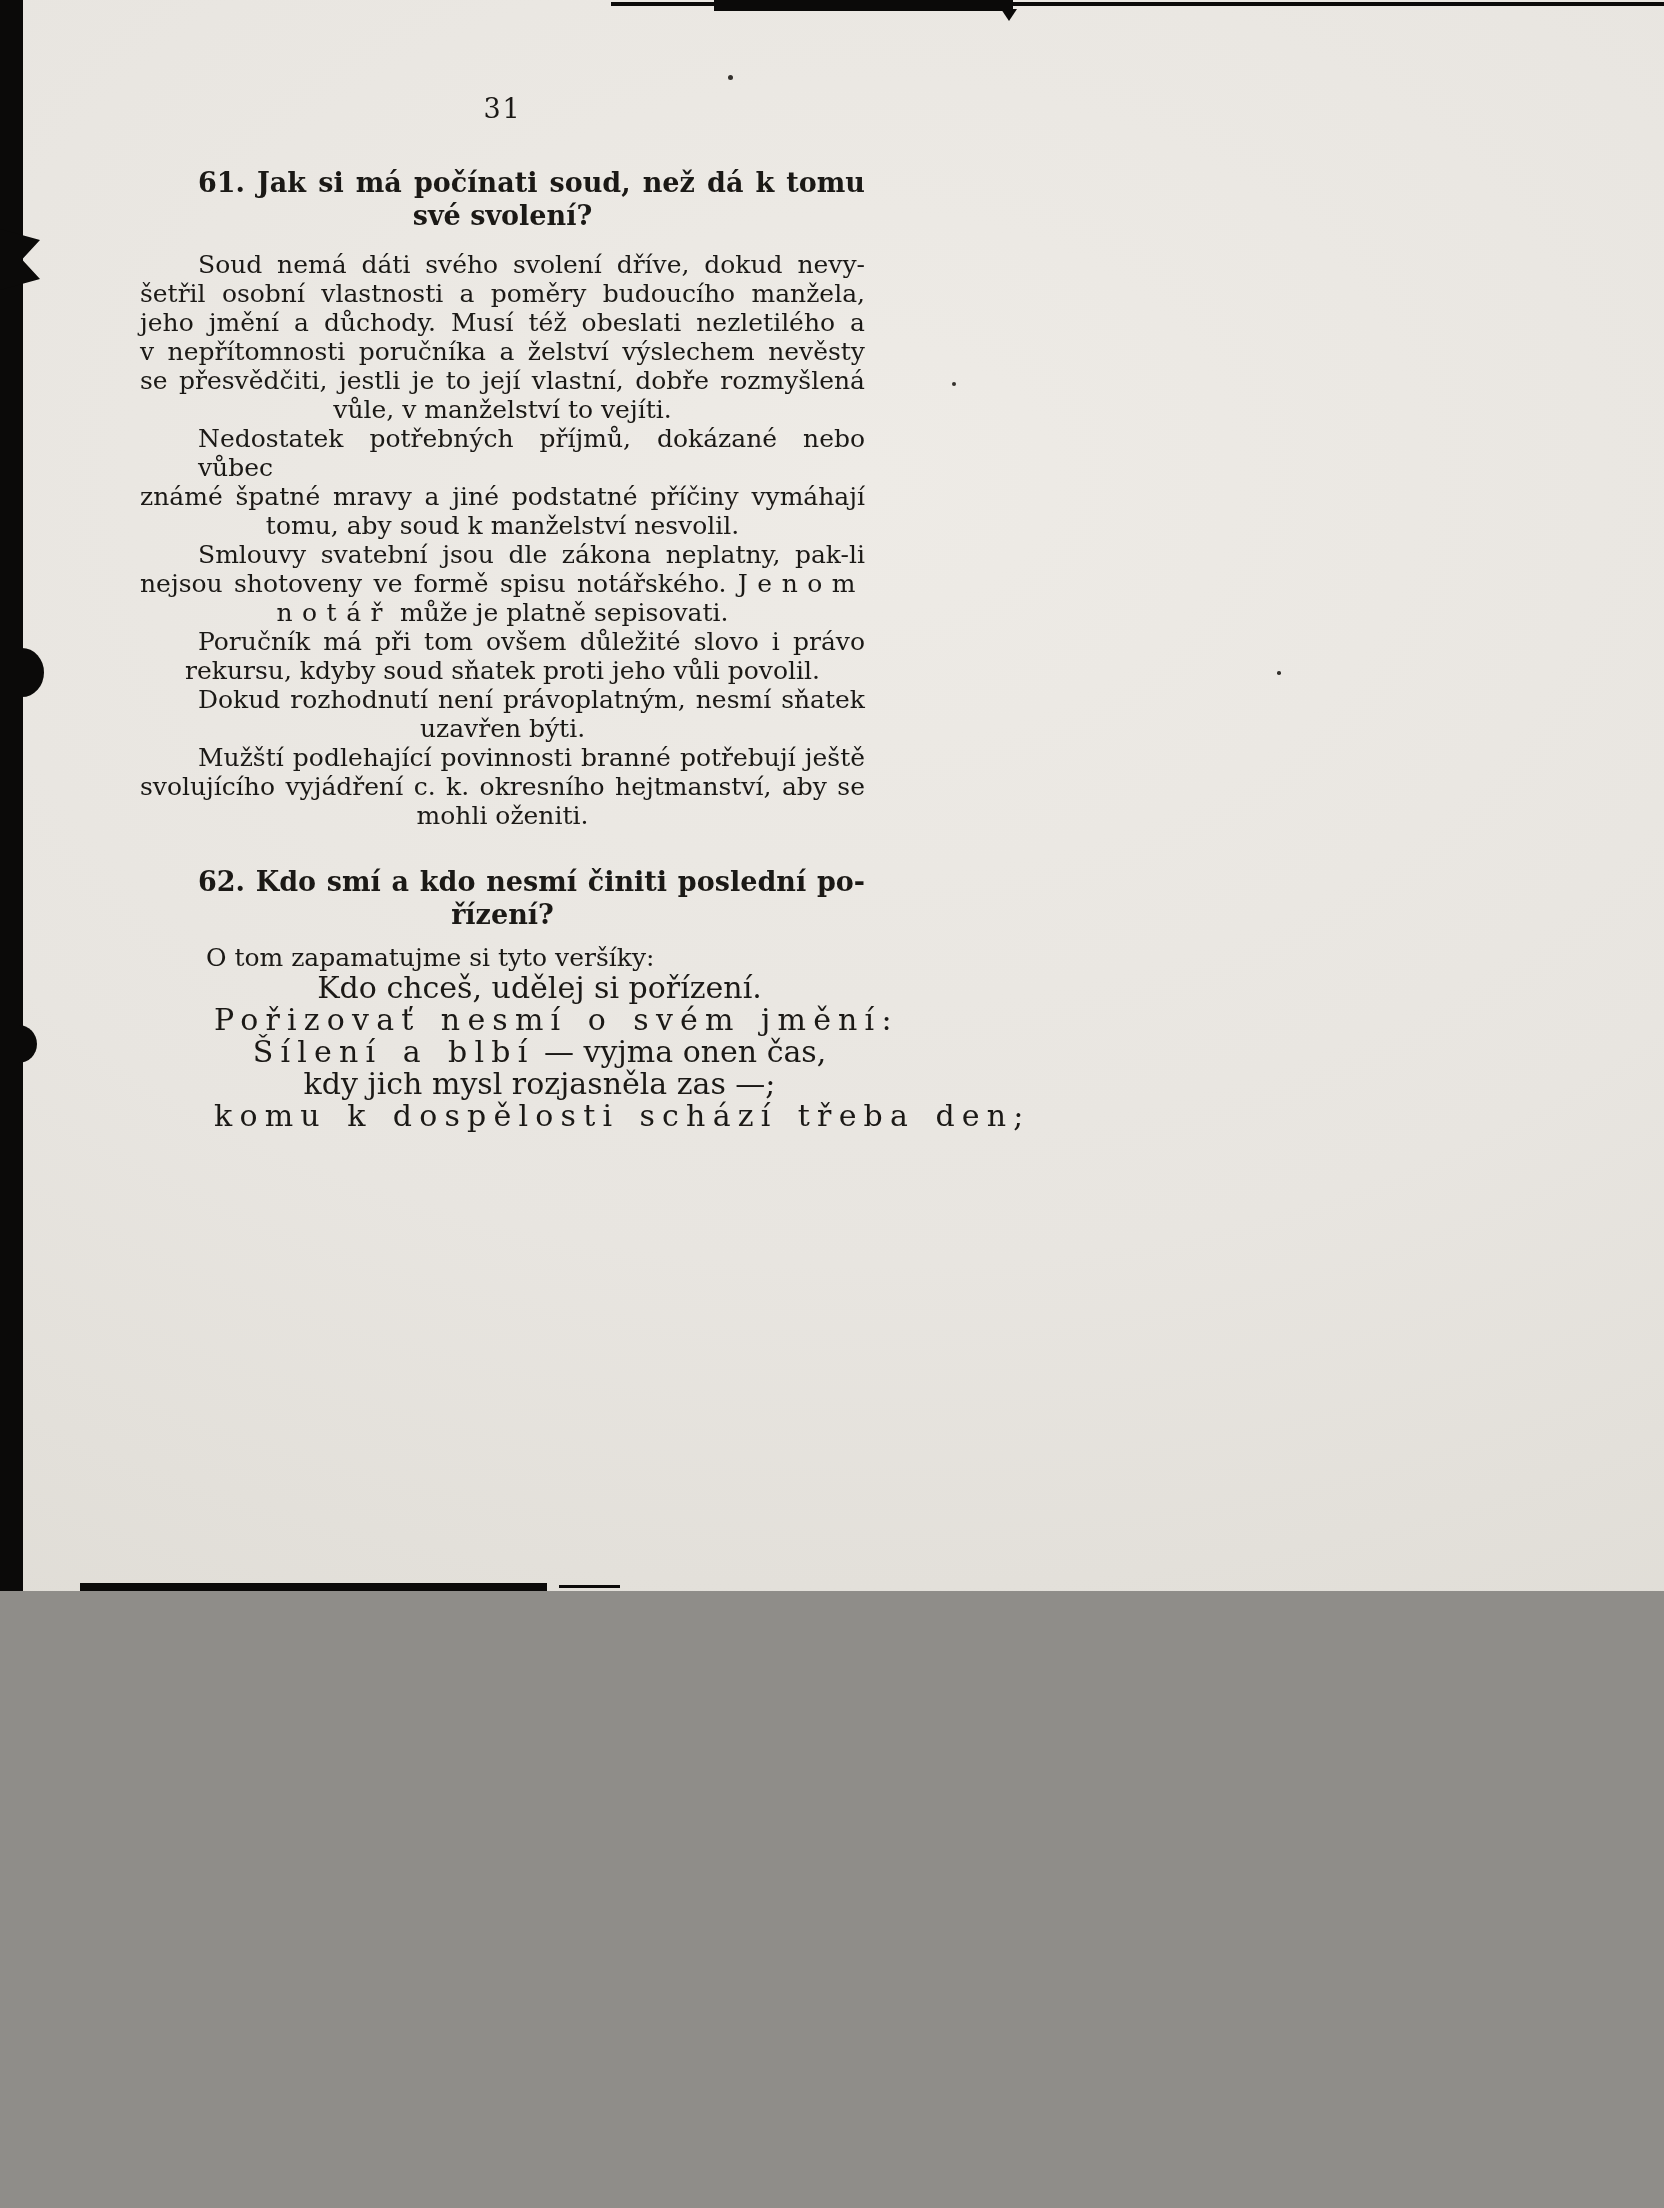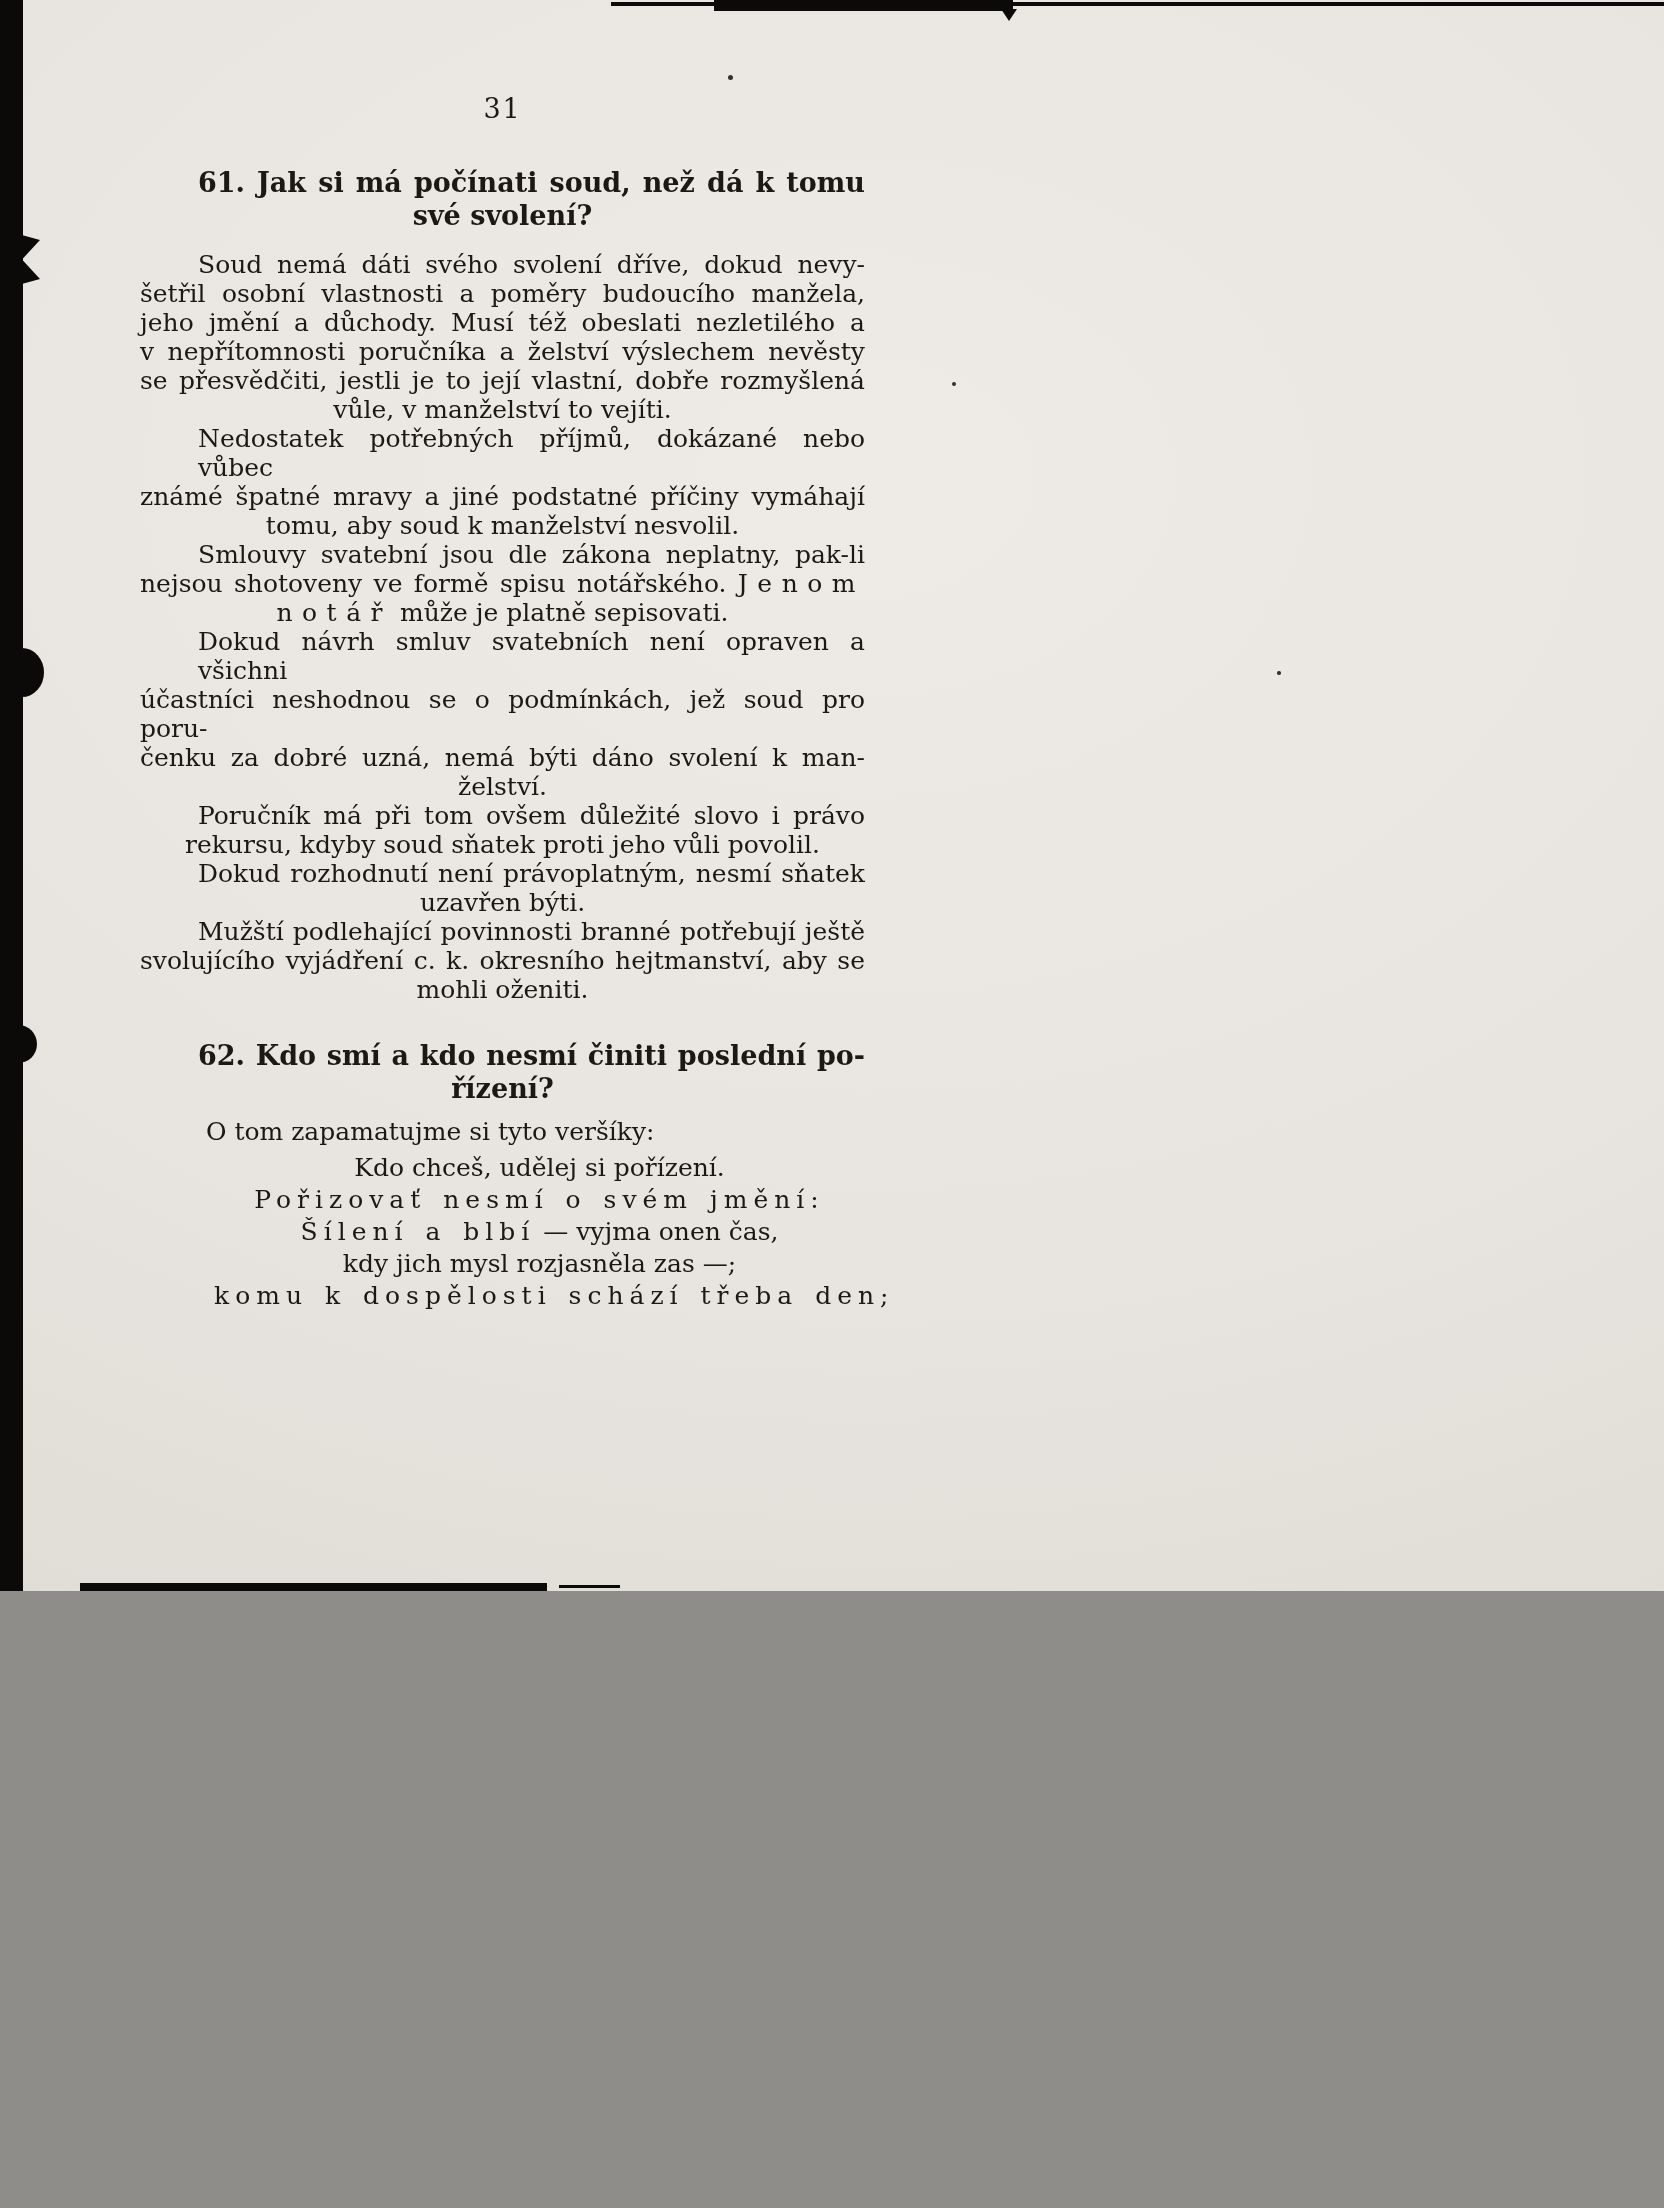--- a/index.html
+++ b/index.html
@@ -49,21 +49,21 @@
   .p-first { margin-top: 17.5px; }
 
   .ln { display: block; text-align: center; }
   .just { text-align: justify; text-align-last: justify; }
   .ind { padding-left: 58px; }
 
   .sp  { letter-spacing: 0.38em; }
   .sp2 { letter-spacing: 0.24em; word-spacing: 0.12em; }
 
   .intro { margin-top: 12.2px; font-size: 25px; line-height: 29px; padding-left: 66px; }
-  .verse { margin-top: 6px; font-size: 25px; line-height: 32px; padding-left: 74px; white-space: nowrap; }
+  .verse { margin-top: 0; font-size: 30px; line-height: 32px; padding-left: 74px; white-space: nowrap; }
 </style>
 </head>
 <body>
 
 <div class="canvas">
 
   <div class="spine"></div>
   <div class="bump bump1"></div>
   <div class="bump bump2"></div>
   <div class="bump bump3"></div>
@@ -100,26 +100,20 @@
       <div class="ln just">známé špatné mravy a jiné podstatné příčiny vymáhají</div>
       <div class="ln">tomu, aby soud k manželství nesvolil.</div>
     </div>
 
     <div class="para">
       <div class="ln ind just">Smlouvy svatební jsou dle zákona neplatny, pak-li</div>
       <div class="ln just"><span>nejsou shotoveny ve formě spisu notářského.</span> <span class="sp">Jenom</span></div>
       <div class="ln"><span class="sp">notář</span> <span>může je platně sepisovati.</span></div>
     </div>
 
-    <div class="para">
-      <div class="ln ind just">Dokud návrh smluv svatebních není opraven a všichni</div>
-      <div class="ln just">účastníci neshodnou se o podmínkách, jež soud pro poru-</div>
-      <div class="ln just">čenku za dobré uzná, nemá býti dáno svolení k man-</div>
-      <div class="ln">želství.</div>
-    </div>
 
     <div class="para">
       <div class="ln ind just">Poručník má při tom ovšem důležité slovo i právo</div>
       <div class="ln">rekursu, kdyby soud sňatek proti jeho vůli povolil.</div>
     </div>
 
     <div class="para">
       <div class="ln ind just">Dokud rozhodnutí není právoplatným, nesmí sňatek</div>
       <div class="ln">uzavřen býti.</div>
     </div>

